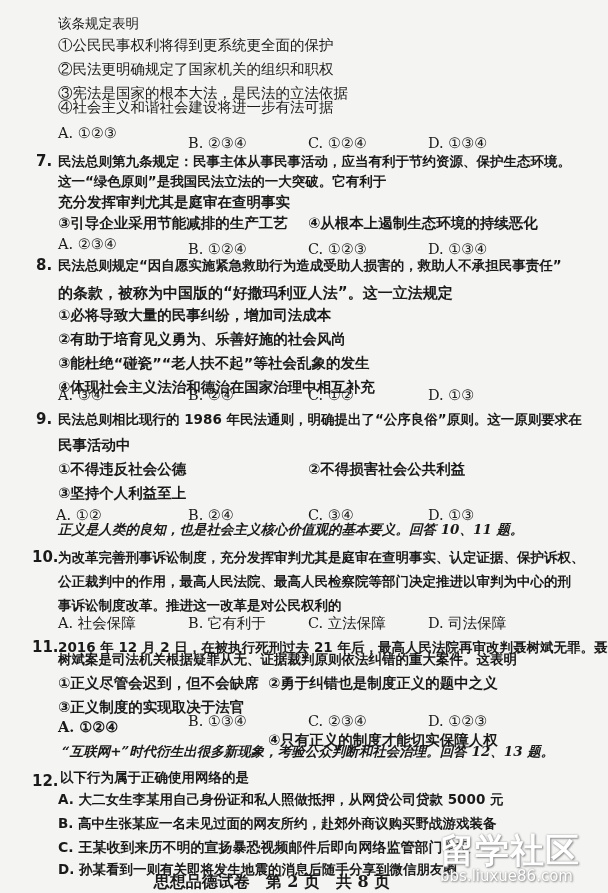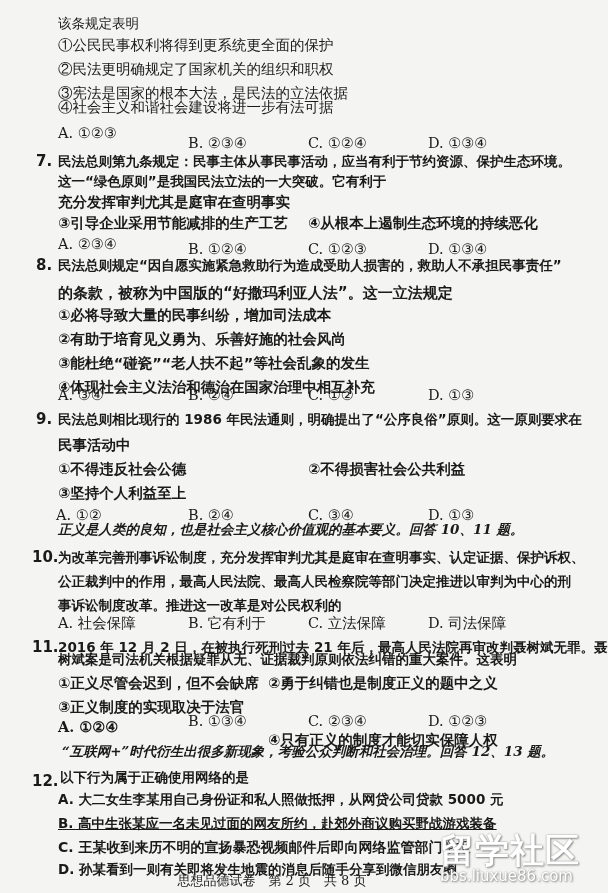--- a/index.html
+++ b/index.html
@@ -9,21 +9,21 @@
       font-family: "DejaVu Serif", "Liberation Serif", serif;
       color: #1a1a1a;
       position: relative;
     }
     .page { position: absolute; left: 0; top: 0; width: 608px; height: 893px; }
     .line { position: absolute; white-space: nowrap; font-size: 14.5px; line-height: 18px; }
     .bold { font-weight: bold; font-family: "DejaVu Sans", "Liberation Sans", sans-serif; }
     .qnum { position: absolute; white-space: nowrap; font-size: 15px; line-height: 18px; font-family: "DejaVu Sans", sans-serif; font-weight: bold; }
     .intro { font-style: italic; font-weight: bold; font-size: 13.5px; }
     .opt { position: absolute; white-space: nowrap; font-size: 14.5px; line-height: 18px; }
-    .footer { position: absolute; left: 0; width: 544px; text-align: center; top: 866px; font-size: 13px; font-weight: normal; }
+    .footer { position: absolute; left: 0; width: 544px; text-align: center; top: 866px; font-size: 16px; font-weight: bold; }
     .watermark {
       position: absolute; left: 440px; top: 832px; width: 170px; height: 55px;
       color: #ffffff; text-shadow: 0 0 2px #999, 1px 1px 2px #888;
       font-family: "DejaVu Sans", sans-serif;
     }
     .wm-big { font-size: 34px; font-weight: bold; letter-spacing: 1px; line-height: 36px; }
     .wm-small { font-size: 15px; line-height: 16px; }
   </style>
 </head>
 <body>
@@ -95,21 +95,21 @@
   <div class="opt" style="left:58px;top:718px;font-weight:bold;">A. ①②④</div>
   <div class="opt" style="left:188px;top:712px;">B. ①③④</div>
   <div class="opt" style="left:308px;top:712px;">C. ②③④</div>
   <div class="opt" style="left:428px;top:712px;">D. ①②③</div>
 
   <div class="line intro" style="left:62px;top:742px;">“互联网+”时代衍生出很多新现象，考验公众判断和社会治理。回答 12、13 题。</div>
 
   <div class="qnum" style="left:32px;top:772px;">12.</div>
   <div class="line bold" style="left:60px;top:768px;font-size:13.5px;">以下行为属于正确使用网络的是</div>
   <div class="line bold" style="left:58px;top:790px;font-size:13.5px;">A. 大二女生李某用自己身份证和私人照做抵押，从网贷公司贷款 5000 元</div>
-  <div class="line bold" style="left:58px;top:814px;font-size:13.5px;text-decoration:underline;">B. 高中生张某应一名未见过面的网友所约，赴郊外商议购买野战游戏装备</div>
+  <div class="line bold" style="left:58px;top:814px;font-size:13.5px;">B. 高中生张某应一名未见过面的网友所约，赴郊外商议购买野战游戏装备</div>
   <div class="line bold" style="left:58px;top:838px;font-size:14px;">C. 王某收到来历不明的宣扬暴恐视频邮件后即向网络监管部门举报</div>
   <div class="line bold" style="left:58px;top:860px;font-size:13.5px;">D. 孙某看到一则有关即将发生地震的消息后随手分享到微信朋友圈</div>
 
   <div class="footer" style="top:872px;">思想品德试卷　第 2 页　共 8 页</div>
 
   <div class="watermark">
     <div class="wm-big">留学社区</div>
     <div class="wm-small">bbs.liuxue86.com</div>
   </div>
 </div>

